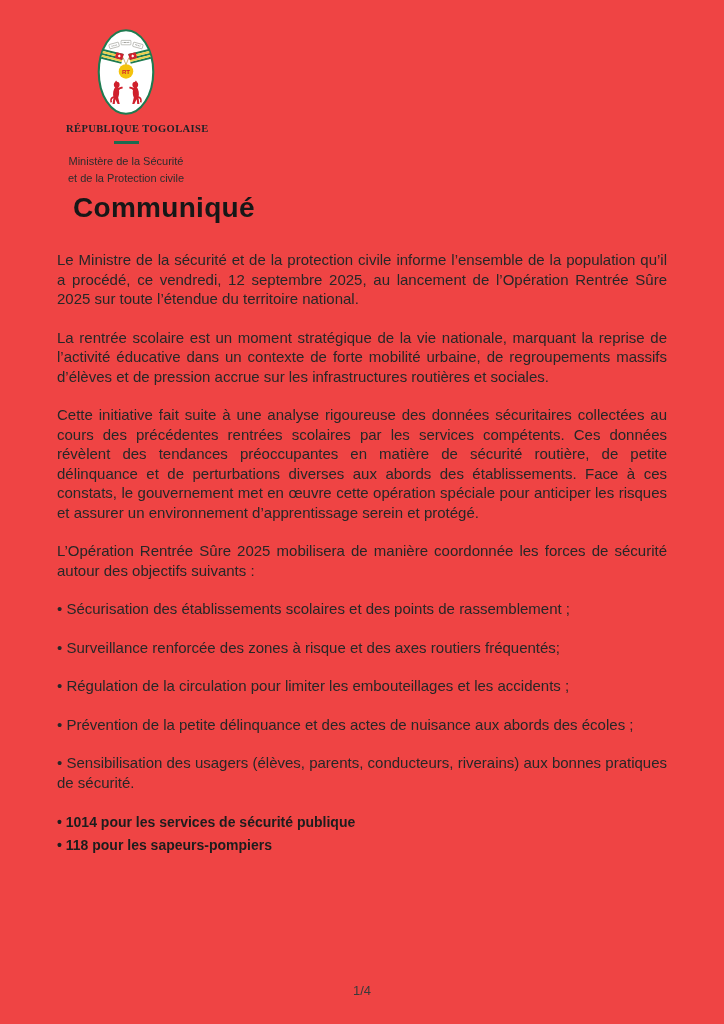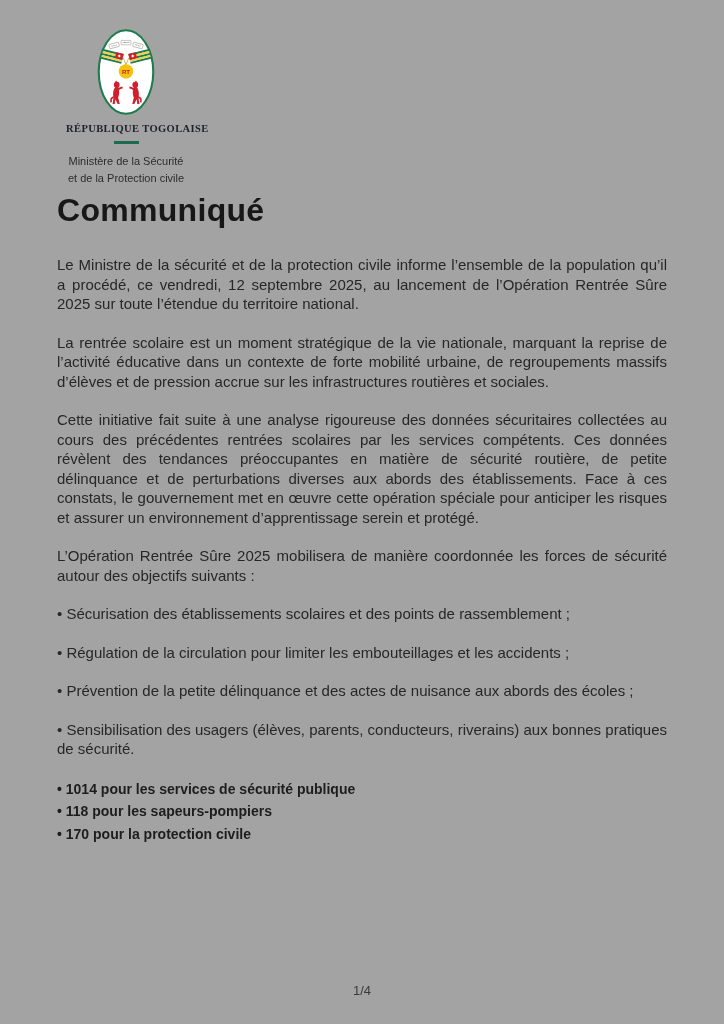--- a/index.html
+++ b/index.html
@@ -1,33 +1,33 @@
 <!DOCTYPE html>
 <html lang="fr"><head>
 <meta charset="utf-8">
 <style>
   html,body { margin:0; padding:0; background:#ffffff; }
   .page {
-    position:relative; width:724px; height:1024px; background:#a3a3a3;
+    position:relative; width:724px; height:1024px; background:#ef4444;
     font-family:"Liberation Sans", sans-serif; overflow:hidden; margin:0 auto;
   }
   
   .brand { position:absolute; top:28px; left:66px; width:120px; text-align:center; }
   .arms { width:58px; height:88px; display:block; margin:0 auto; }
   .republic {
     margin-top:7px; font-family:"Liberation Serif", serif; font-weight:bold;
     font-size:10.5px; letter-spacing:0.4px; color:#1d2127; white-space:nowrap;
   }
   .divider { width:25px; height:3px; background:#1c6b50; margin:7px auto 9px auto; }
   .ministry { font-size:11px; color:#2d2d2d; line-height:1.5; }
   
   .content { position:absolute; top:192px; left:57px; width:610px; }
   .title {
-    font-size:32px; font-weight:bold; color:#171717; letter-spacing:0.3px;
-    margin:0 0 26px 0;
+    font-size:28px; font-weight:bold; color:#171717; letter-spacing:0.3px;
+    margin:0 0 26px 16px;
   }
   .para, .bullet {
     font-size:15px; line-height:19.5px; color:#272727; text-align:justify;
     margin:8px 0 19px 0;
   }
   .hotline-intro { font-size:15px; line-height:22px; color:#272727; margin:14px 0 0 0; }
   .hotline { font-size:14px; line-height:22.5px; color:#1d1d1d; font-weight:bold; margin:0; }
   .footer {
     position:absolute; left:0; right:0; bottom:26px; text-align:center;
     font-size:13px; color:#3a3a3a;
@@ -116,23 +116,23 @@
 
   <div class="content">
     <h1 class="title">Communiqué</h1>
 
     <p class="para">Le Ministre de la sécurité et de la protection civile informe l’ensemble de la population qu’il a procédé, ce vendredi, 12 septembre 2025, au lancement de l’Opération Rentrée Sûre 2025 sur toute l’étendue du territoire national.</p>
     <p class="para">La rentrée scolaire est un moment stratégique de la vie nationale, marquant la reprise de l’activité éducative dans un contexte de forte mobilité urbaine, de regroupements massifs d’élèves et de pression accrue sur les infrastructures routières et sociales.</p>
     <p class="para">Cette initiative fait suite à une analyse rigoureuse des données sécuritaires collectées au cours des précédentes rentrées scolaires par les services compétents. Ces données révèlent des tendances préoccupantes en matière de sécurité routière, de petite délinquance et de perturbations diverses aux abords des établissements. Face à ces constats, le gouvernement met en œuvre cette opération spéciale pour anticiper les risques et assurer un environnement d’apprentissage serein et protégé.</p>
     <p class="para">L’Opération Rentrée Sûre 2025 mobilisera de manière coordonnée les forces de sécurité autour des objectifs suivants :</p>
 
     <p class="bullet">• Sécurisation des établissements scolaires et des points de rassemblement ;</p>
+    <p class="bullet">• Surveillance renforcée des zones à risque et des axes routiers fréquentés;</p>
     <p class="bullet">• Régulation de la circulation pour limiter les embouteillages et les accidents ;</p>
     <p class="bullet">• Prévention de la petite délinquance et des actes de nuisance aux abords des écoles ;</p>
     <p class="bullet">• Sensibilisation des usagers (élèves, parents, conducteurs, riverains) aux bonnes pratiques de sécurité.</p>
 
     <p class="hotline">• 1014 pour les services de sécurité publique</p>
     <p class="hotline">• 118 pour les sapeurs-pompiers</p>
-    <p class="hotline">• 170 pour la protection civile</p>
   </div>
 
   <div class="footer">1/4</div>
 </div>
 
 </body></html>

